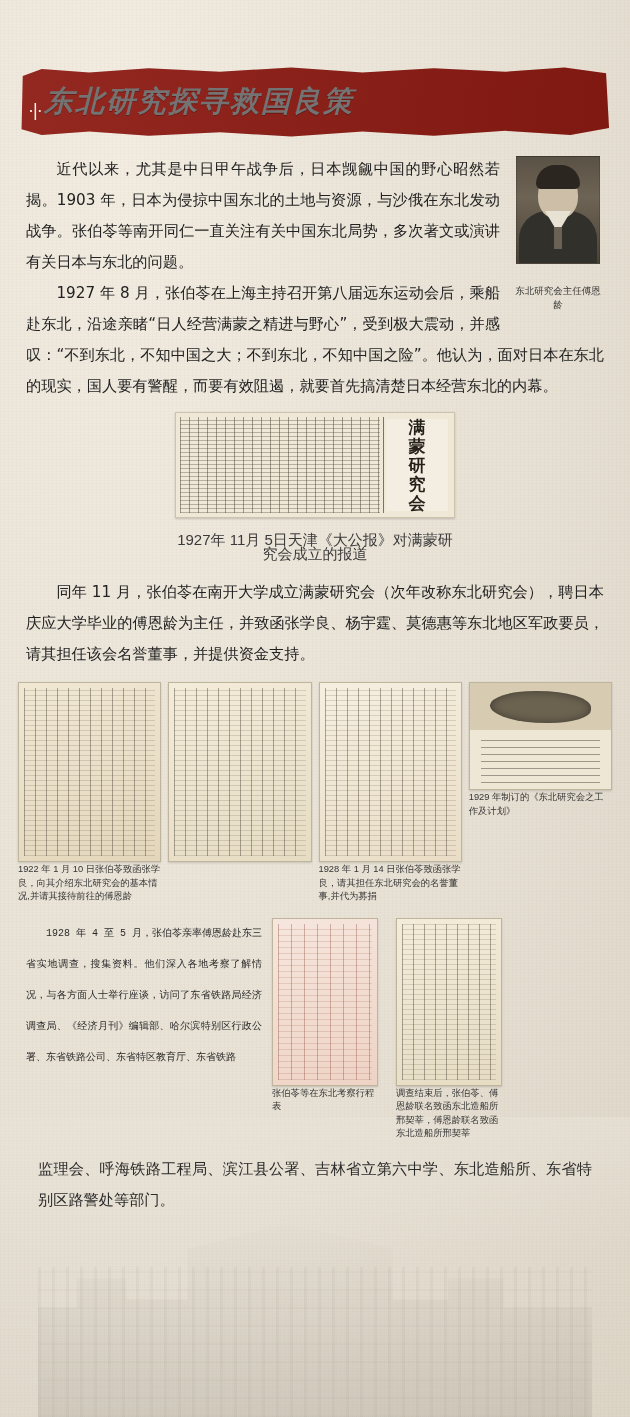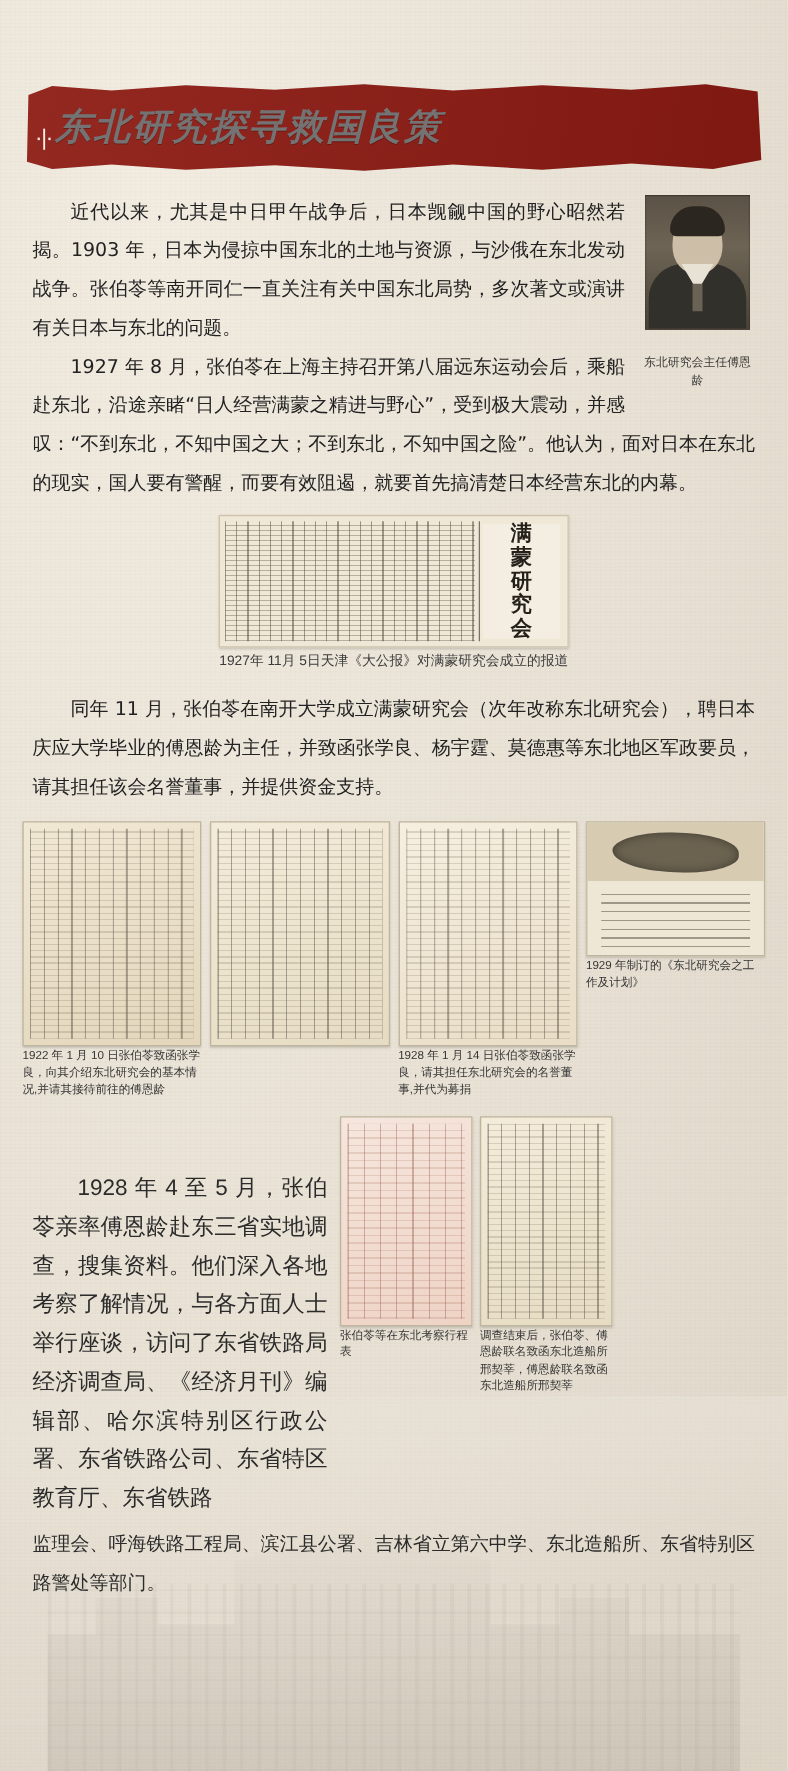--- a/index.html
+++ b/index.html
@@ -171,21 +171,21 @@
     font-size:17px;
     color:#241f19;
     line-height:18px;
     background:rgba(255,255,255,.25);
   }
   .news-clip .rule{
     position:absolute; right:70px; top:4px; bottom:4px; width:1px;
     background:rgba(40,36,30,.6);
   }
   .clip-cap{
-    font-size:11px; color:#3b3b3b; margin-top:4px; line-height:14px;
+    font-size:15px; color:#3b3b3b; margin-top:15px; line-height:14px;
   }
 
   
   .docs-row{
     display:flex;
     gap:7px;
     margin:12px 18px 0 18px;
     align-items:flex-start;
   }
   .doc-item{ width:calc((100% - 21px)/4); }
@@ -233,34 +233,33 @@
   .doc-cap{
     font-size:9.3px; line-height:13.5px; color:#353535; margin-top:1px;
   }
 
   
   .two-col{
     display:flex; gap:10px; margin:14px 26px 0 26px; align-items:flex-start;
   }
   .two-col .col-text{
     width:236px;
-    font-size:18px; line-height:31px; text-align:justify;
-    font-family:Liberation Sans, sans-serif;
-    margin-top:42px;
+    font-size:10px; line-height:31px; text-align:justify;
+    font-family:Liberation Mono, monospace;
   }
   .two-col .col-text p{ margin:0; text-indent:2em; }
-  .two-col .col-docs{ display:flex; gap:6px; flex:1; }
+  .two-col .col-docs{ display:flex; gap:18px; flex:1; }
   .two-col .col-docs .doc-item{ width:calc((100% - 14px)/3); }
 
   .tail-text{
     margin:6px 26px 0 26px;
     font-size:15.2px; line-height:31px; text-align:justify;
     font-family:"DejaVu Sans", sans-serif;
   }
-  .tail-text p{ margin:0;font-family:Liberation Serif, serif; }
+  .tail-text p{ margin:12px;font-family:Liberation Serif, serif; }
 </style>
 </head>
 <body>
 
 <div class="paper-bg"></div>
 
 <div class="page">
 
   <div class="banner">
     <div class="brush"></div>

